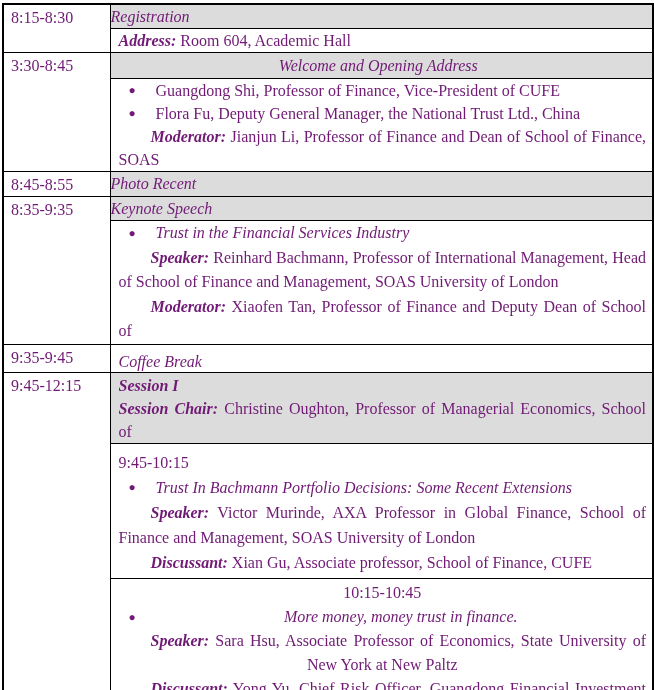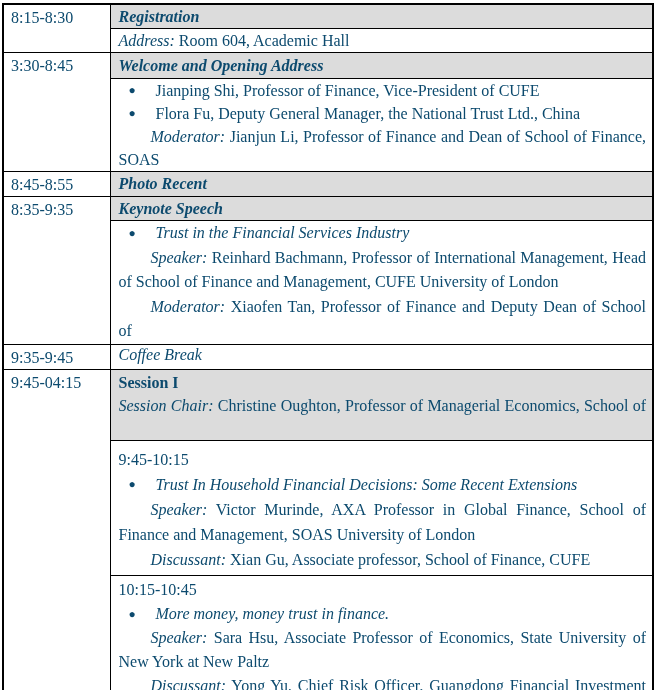--- a/index.html
+++ b/index.html
@@ -3,21 +3,21 @@
 <meta charset="utf-8">
 <style>
   html, body { margin: 0; padding: 0; }
   .page {
     position: relative;
     width: 654px;
     height: 690px;
     background: #ffffff;
     overflow: hidden;
     font-family: "Liberation Serif", "DejaVu Serif", serif;
-    color: #0c4a6e;
+    color: #701a75;
   }
   table.sched {
     border-collapse: collapse;
     table-layout: fixed;
     width: 650px;
     margin: 3px 0 0 2px;
     border: 2px solid #000;
   }
   col.c-time { width: 107px; }
   col.c-body { width: 543px; }
@@ -28,42 +28,42 @@
     padding: 0;
     overflow: hidden;
   }
   td.time {
     padding: 2px 2px 0 7px;
     line-height: 22px;
     background: #ffffff;
   }
   td.hdr {
     background: #dcdcdc;
-    font-weight: bold;
+    font-weight: normal;
     font-style: italic;
-    padding: 1px 6px 0 8px;
+    padding: 1px 6px 0 0;
   }
   td.hdrblock {
     background: #dcdcdc;
     padding: 1px 6px 0 8px;
   }
   td.content { padding: 0 6px 0 8px; background: #ffffff; }
   .box { overflow: hidden; }
   .line { line-height: 25px; }
-  .lh20 { line-height: 20px; }
+  .lh20 { line-height: 20px; margin-top: 7px; }
   .lh21 { line-height: 21px; }
   .lh22 { line-height: 22px; }
   .lh23 { line-height: 23px; }
-  .lh24 { line-height: 24px; }
+  .lh24 { line-height: 24px; text-align: center; }
   .lh245 { line-height: 24.5px; }
   .jline { text-align: justify; text-align-last: justify; }
   .indent { text-indent: 32px; }
-  .bi { font-weight: bold; }
+  .bi { font-weight: bold; font-style: italic; }
   .it { font-style: italic; }
-  .lbl { font-weight: normal; font-style: italic; }
+  .lbl { font-weight: bold; font-style: italic; }
   .bullet { position: relative; padding-left: 37px; }
   .dot {
     position: absolute;
     left: 10px;
     top: 0;
     font-size: 12px;
   }
 </style>
 </head>
 <body>
@@ -94,21 +94,21 @@
       <td class="time" rowspan="2" height="24">
         <div>3:30-8:45</div>
       </td>
       <td class="hdr lh24" height="24" style="background: rgb(220, 220, 220);">
         <div>Welcome and Opening Address</div>
       </td>
     </tr>
     <tr>
       <td class="content" height="92">
         <div class="box" style="height:92px">
-          <div class="line lh23 bullet"><span class="dot">●</span><span>Jianping Shi, Professor of Finance, Vice-President of CUFE</span></div>
+          <div class="line lh23 bullet"><span class="dot">●</span><span>Guangdong Shi, Professor of Finance, Vice-President of CUFE</span></div>
           <div class="line lh23 bullet"><span class="dot">●</span><span>Flora Fu, Deputy General Manager, the National Trust Ltd., China</span></div>
           <div class="line lh23 jline indent"><span class="lbl">Moderator:</span> <span>Jianjun Li, Professor of Finance and Dean of School of Finance,</span></div>
           <div class="line lh23">SOAS</div>
         </div>
       </td>
     </tr>
 
     <tr>
       <td class="time" height="21">
         <div>8:45-8:55</div>
@@ -124,53 +124,53 @@
       </td>
       <td class="hdr lh22" height="22" style="background: rgb(220, 220, 220); margin-left: 44px;">
         <div>Keynote Speech</div>
       </td>
     </tr>
     <tr>
       <td class="content" height="123">
         <div class="box" style="height:123px">
           <div class="line lh245 bullet it"><span class="dot" style="font-style:normal">●</span><span>Trust in the Financial Services Industry</span></div>
           <div class="line lh245 jline indent"><span class="lbl">Speaker:</span> <span>Reinhard Bachmann, Professor of International Management, Head</span></div>
-          <div class="line lh245">of School of Finance and Management, CUFE University of London</div>
+          <div class="line lh245">of School of Finance and Management, SOAS University of London</div>
           <div class="line lh245 jline indent"><span class="lbl">Moderator:</span> <span>Xiaofen Tan, Professor of Finance and Deputy Dean of School of</span></div>
           <div class="line lh245">Finance, CUFE</div>
         </div>
       </td>
     </tr>
 
     <tr>
       <td class="time" height="20">
         <div>9:35-9:45</div>
       </td>
       <td class="content lh20 it" height="20">
         <div class="lh20">Coffee Break</div>
       </td>
     </tr>
 
     <tr>
       <td class="time" rowspan="3" height="69">
-        <div>9:45-04:15</div>
+        <div>9:45-12:15</div>
       </td>
       <td class="hdrblock" height="69" style="background: rgb(220, 220, 220);">
         <div class="box" style="height:69px">
           <div class="line lh23 bi">Session I</div>
           <div class="line lh23 jline"><span class="lbl">Session Chair:</span> <span>Christine Oughton, Professor of Managerial Economics, School of</span></div>
 
         </div>
       </td>
     </tr>
     <tr>
       <td class="content" height="128">
         <div class="box" style="height:128px; padding-top:6px">
           <div class="line">9:45-10:15</div>
-          <div class="line bullet it"><span class="dot" style="font-style:normal">●</span><span>Trust In Household Financial Decisions: Some Recent Extensions</span></div>
+          <div class="line bullet it"><span class="dot" style="font-style:normal">●</span><span>Trust In Bachmann Portfolio Decisions: Some Recent Extensions</span></div>
           <div class="line jline indent"><span class="lbl">Speaker:</span> <span>Victor Murinde, AXA Professor in Global Finance, School of</span></div>
           <div class="line">Finance and Management, SOAS University of London</div>
           <div class="line indent"><span class="lbl">Discussant:</span> <span>Xian Gu, Associate professor, School of Finance, CUFE</span></div>
         </div>
       </td>
     </tr>
     <tr>
       <td class="content" height="119">
         <div class="box" style="height:119px; padding-top:2px">
           <div class="line lh24">10:15-10:45</div>

